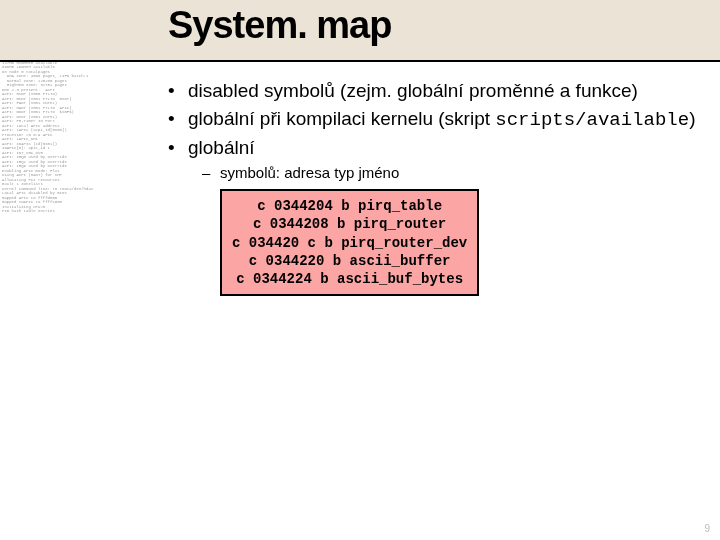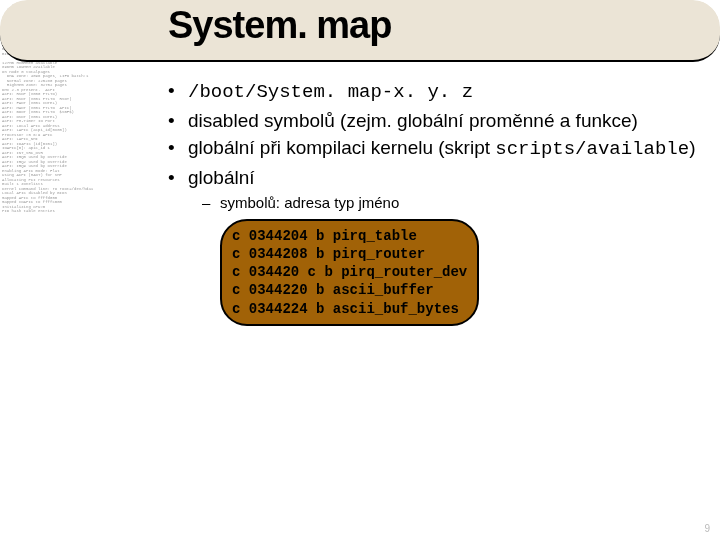--- a/index.html
+++ b/index.html
@@ -1,15 +1,15 @@
 <!DOCTYPE html>
 <html><head>
 <meta charset="utf-8">
 <style>
-  * { margin: 0; padding: 0; box-sizing: border-box; border-radius: 27px; }
+  * { margin: 0; padding: 0; box-sizing: border-box; }
   body {
     width: 720px;
     height: 540px;
     background: #fff;
     font-family: Verdana, Arial, sans-serif;
     position: relative;
     overflow: hidden;
   }
   .header {
     width: 720px;
@@ -75,28 +75,29 @@
   ul.sub > li::before {
     content: "–";
     position: absolute;
     left: 14px;
     top: 0;
   }
   .mono { font-family: "Courier New", monospace; }
   .codebox {
     margin: 4px 8px 4px 32px;
     border: 2px solid #000;
-    background: #a16207;
+    background: #fca5a5;
     padding: 6px 10px;
     display: inline-block;
     font-family: "Courier New", monospace;
     font-size: 14px;
     font-weight: bold;
     line-height: 1.3;
     white-space: pre;
+    text-align: center;
   }
   .pagenum {
     position: absolute;
     right: 10px;
     bottom: 6px;
     font-size: 10px;
     color: #bbb;
   }
 </style>
 </head>
@@ -149,21 +150,20 @@
 mapped IOAPIC to ffffc000
 Initializing CPU#0
 PID hash table entries</div>
 
 <div class="header">
   <div class="title">System. map</div>
 </div>
 
 <div class="content">
   <ul class="main">
-    <li><span class="mono">/boot/System. map-x. y. z</span></li>
     <li><span>disabled symbolů (zejm. globální proměnné a funkce)</span></li>
     <li><span>globální při kompilaci kernelu (skript </span><span class="mono">scripts/available</span><span>)</span></li>
     <li><span>globální</span>
       <ul class="sub">
         <li><span>symbolů: adresa typ jméno</span></li>
       </ul>
       <div class="codebox">c 0344204 b pirq_table
 c 0344208 b pirq_router
 c 034420 c b pirq_router_dev
 c 0344220 b ascii_buffer

